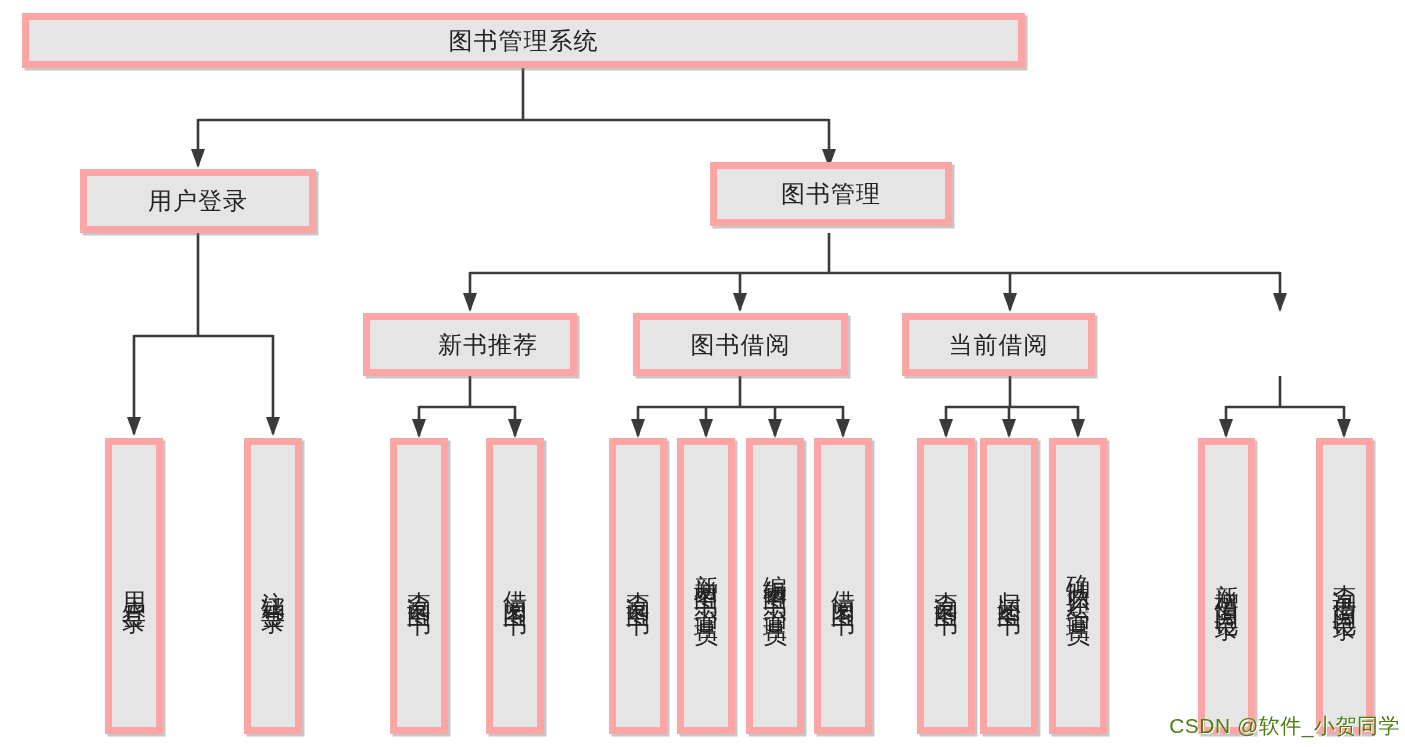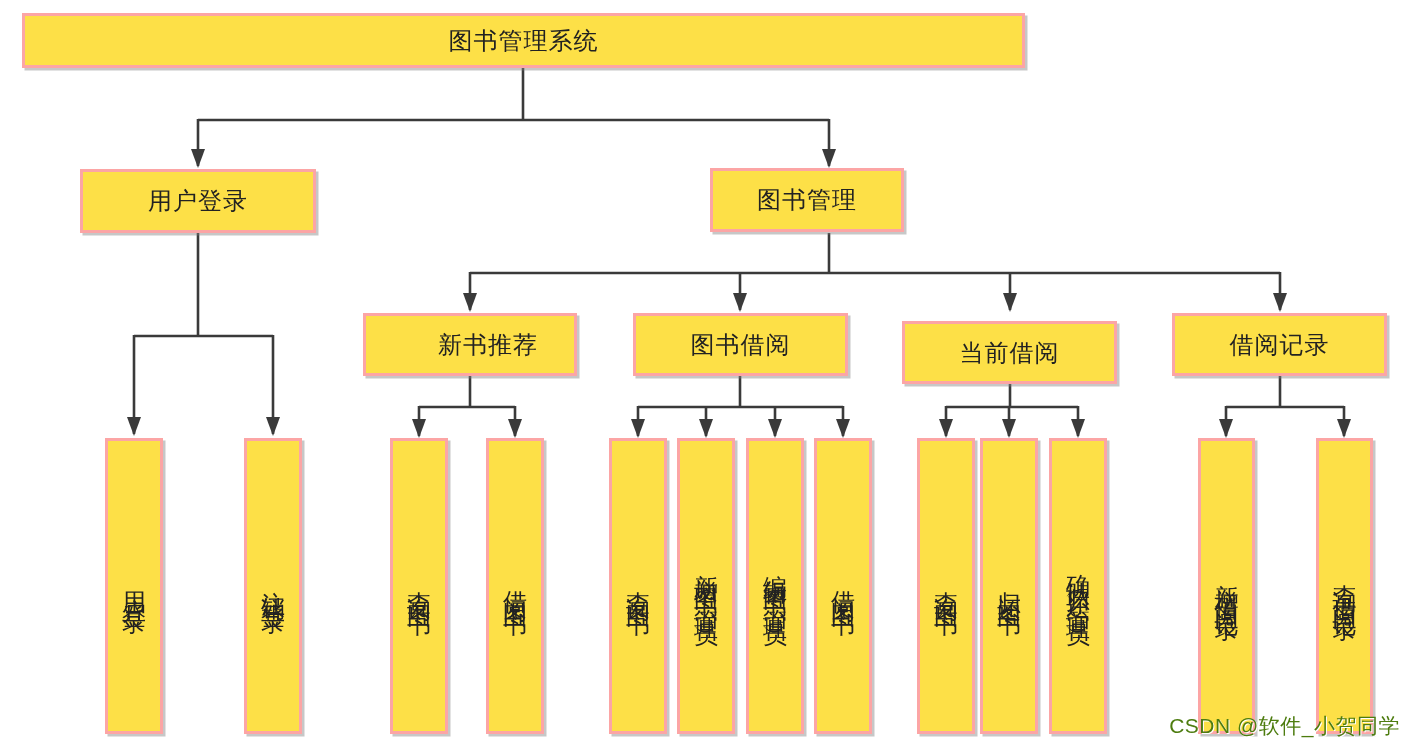--- a/index.html
+++ b/index.html
@@ -15,22 +15,22 @@
   .wires {
     position: absolute;
     left: 0; top: 0;
     width: 1405px; height: 747px;
     stroke: #3a3a3a;
   }
   .wires line { stroke: #3a3a3a; stroke-width: 2.6; }
   .node {
     position: absolute;
     box-sizing: border-box;
-    background: #fde047;
-    border: 3px solid #fca5a5;
+    background: #e5e5e5;
+    border: 7px solid #fca5a5;
     box-shadow: 2.5px 2.5px 0 rgba(130,130,130,0.45);
     display: flex;
     align-items: center;
     justify-content: center;
     font-size: 24px;
     letter-spacing: 1px;
     white-space: nowrap;
   }
   .leaf span {
     writing-mode: vertical-rl;
@@ -99,26 +99,25 @@
 
     <line x1="1280" y1="376" x2="1280" y2="408"></line>
     <line x1="1226" y1="407" x2="1344" y2="407"></line>
     <line x1="1226" y1="406" x2="1226" y2="436" marker-end="url(#arw)"></line>
     <line x1="1344" y1="406" x2="1344" y2="436" marker-end="url(#arw)"></line>
   </svg>
 
   <div class="node" style="left:22px; top:13px; width:1003px; height:55px;">图书管理系统</div>
 
   <div class="node" style="left:80px; top:169px; width:236px; height:64px;">用户登录</div>
-  <div class="node" style="left:710px; top:168px; width:194px; height:64px;font-family:Liberation Mono, monospace;">图书管理</div>
+  <div class="node" style="left:710px; top:162px; width:242px; height:64px;font-family:Liberation Mono, monospace;">图书管理</div>
 
   <div class="node" style="left:363px; top:313px; width:214px; height:63px;padding-left:36px;">新书推荐</div>
   <div class="node" style="left:633px; top:313px; width:215px; height:63px;">图书借阅</div>
-  <div class="node" style="left:902px; top:313px; width:215px; height:63px;margin-top:8px;">当前借阅</div>
-  <div class="node" style="left:1172px; top:313px; width:215px; height:63px;">借阅记录</div>
+  <div class="node" style="left:902px; top:313px; width:193px; height:63px;">当前借阅</div>
 
   <div class="node leaf" style="left:105px; top:438px; width:58px; height:296px;">
     <span>用户登录</span>
   </div>
   <div class="node leaf" style="left:244px; top:438px; width:58px; height:296px;">
     <span>注销登录</span>
   </div>
 
   <div class="node leaf" style="left:390px; top:438px; width:58px; height:296px;">
     <span>查询图书</span>

